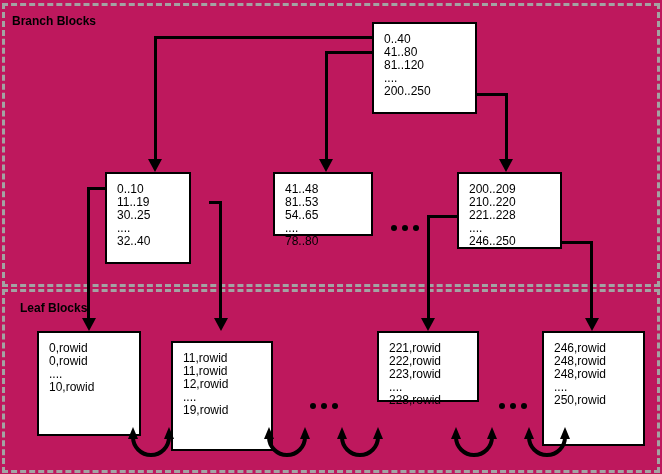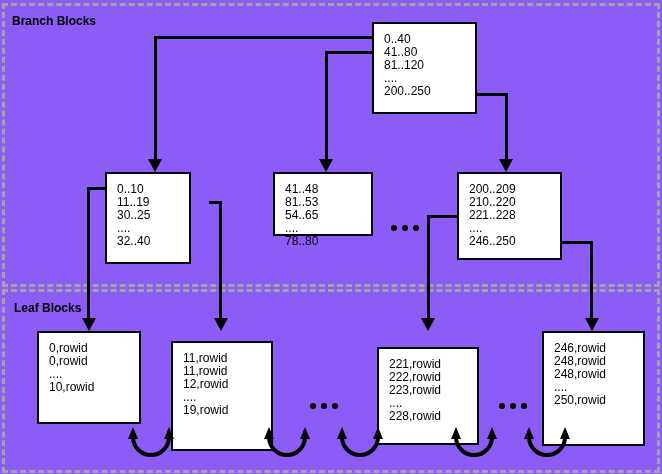--- a/index.html
+++ b/index.html
@@ -1,17 +1,17 @@
 <!DOCTYPE html>
 <html><head>
 <meta charset="utf-8">
 <style>
   html,body{margin:0;padding:0;background:#fff;}
   .canvas{
-    position:relative;width:662px;height:474px;background:#8b5cf6;
+    position:relative;width:662px;height:474px;background:#be185d;
     font-family:"Liberation Sans","DejaVu Sans",sans-serif;color:#000;overflow:hidden;
   }
   .region{position:absolute;border:3px dashed #a3a3a3;background:transparent;}
   .region-label{position:absolute;font-size:12px;font-weight:bold;white-space:nowrap;}
   .block{
     position:absolute;background:#fff;border:2px solid #000;box-sizing:border-box;
     font-size:12px;line-height:13px;padding:9px 0 4px 10px;z-index:3;
   }
   .block .ln{height:13px;white-space:nowrap;}
   .hline,.vline{position:absolute;background:#000;z-index:2;}
@@ -25,21 +25,21 @@
   .arc{position:absolute;width:46px;height:32px;z-index:3;}
 </style>
 </head>
 <body>
 
 <div class="canvas">
 
   <div class="region" style="left:2px;top:3px;width:652px;height:278px"></div>
   <div class="region" style="left:2px;top:289px;width:652px;height:178px"></div>
   <div class="region-label" style="left:12px;top:14px">Branch Blocks</div>
-  <div class="region-label" style="left:14px;top:301px">Leaf Blocks</div>
+  <div class="region-label" style="left:20px;top:301px">Leaf Blocks</div>
 
   <div class="hline" style="left:154px;top:36px;width:220px;height:3px"></div>
   <div class="vline" style="left:154px;top:36px;width:3px;height:123px"></div>
   <div class="arrow-down" style="left:148px;top:159px"></div>
 
   <div class="hline" style="left:325px;top:51px;width:49px;height:3px"></div>
   <div class="vline" style="left:325px;top:51px;width:3px;height:108px"></div>
   <div class="arrow-down" style="left:319px;top:159px"></div>
 
   <div class="hline" style="left:474px;top:93px;width:34px;height:3px"></div>
@@ -79,44 +79,44 @@
   </div>
 
   <div class="block" style="left:273px;top:172px;width:100px;height:64px">
     <div class="ln">41..48</div>
     <div class="ln">81..53</div>
     <div class="ln">54..65</div>
     <div class="ln">....</div>
     <div class="ln">78..80</div>
   </div>
 
-  <div class="block" style="left:457px;top:172px;width:105px;height:88px">
+  <div class="block" style="left:457px;top:172px;width:105px;height:77px">
     <div class="ln">200..209</div>
     <div class="ln">210..220</div>
     <div class="ln">221..228</div>
     <div class="ln">....</div>
     <div class="ln">246..250</div>
   </div>
 
-  <div class="block" style="left:37px;top:331px;width:104px;height:93px">
+  <div class="block" style="left:37px;top:331px;width:104px;height:105px">
     <div class="ln">0,rowid</div>
     <div class="ln">0,rowid</div>
     <div class="ln">....</div>
     <div class="ln">10,rowid</div>
   </div>
 
   <div class="block" style="left:171px;top:341px;width:102px;height:110px">
     <div class="ln">11,rowid</div>
     <div class="ln">11,rowid</div>
     <div class="ln">12,rowid</div>
     <div class="ln">....</div>
     <div class="ln">19,rowid</div>
   </div>
 
-  <div class="block" style="left:377px;top:347px;width:102px;height:98px">
+  <div class="block" style="left:377px;top:331px;width:102px;height:71px">
     <div class="ln">221,rowid</div>
     <div class="ln">222,rowid</div>
     <div class="ln">223,rowid</div>
     <div class="ln">....</div>
     <div class="ln">228,rowid</div>
   </div>
 
   <div class="block" style="left:542px;top:331px;width:103px;height:115px">
     <div class="ln">246,rowid</div>
     <div class="ln">248,rowid</div>

